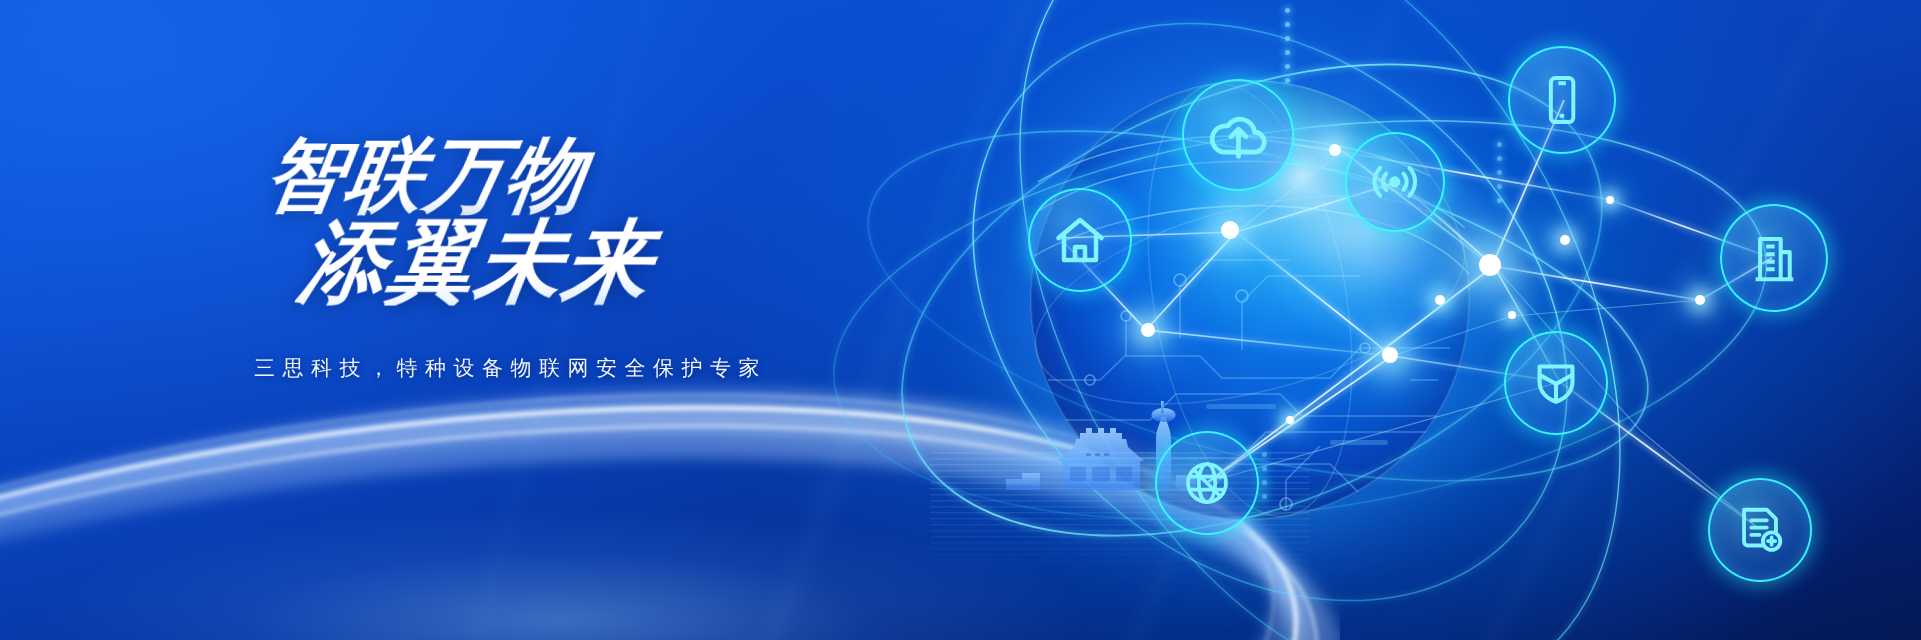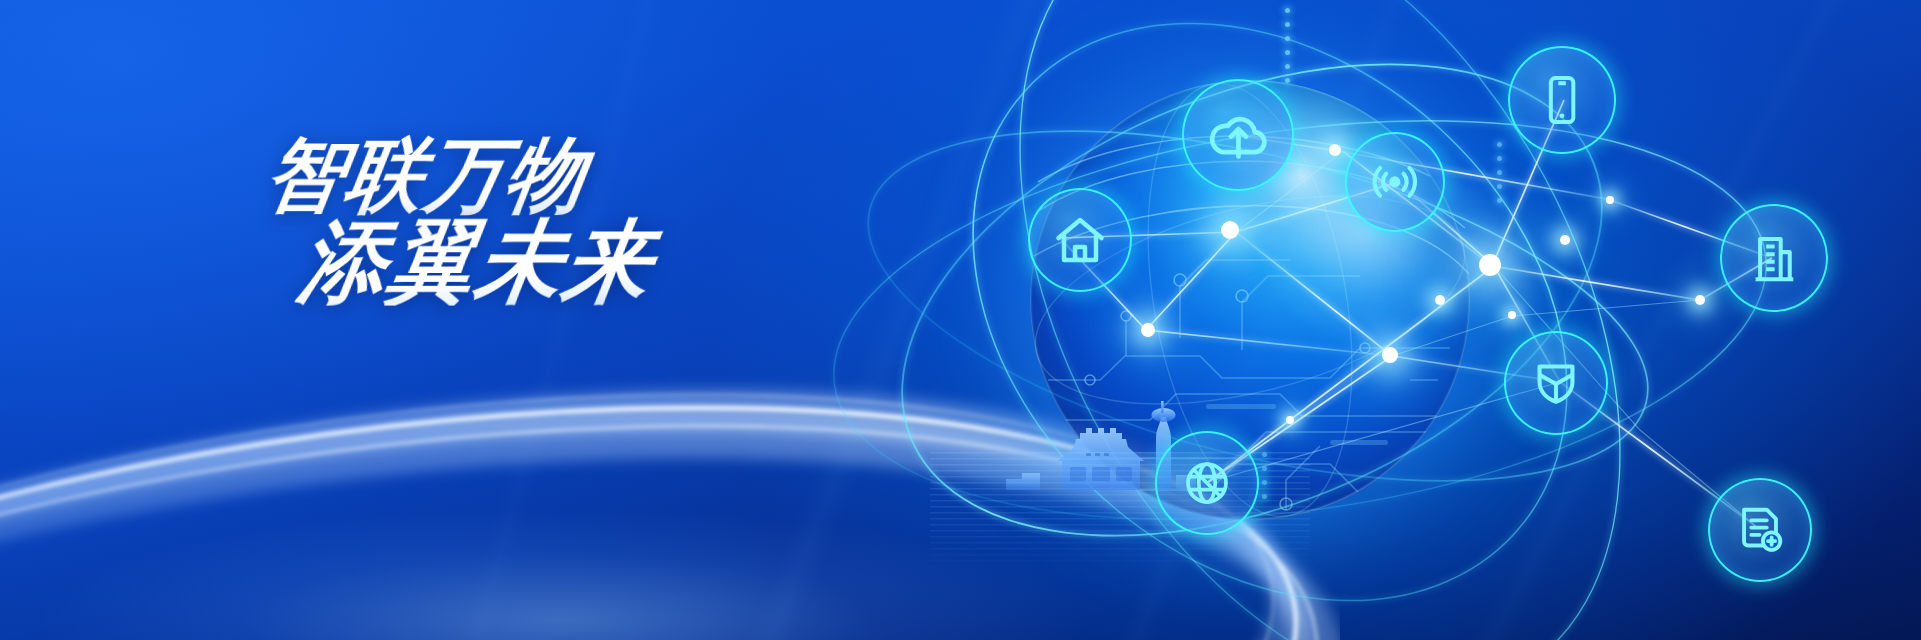--- a/index.html
+++ b/index.html
@@ -377,15 +377,16 @@
           <path d="M15.3 16.6h3M16.8 15.1v3"></path>
         </svg>
       </div>
     </div>
 
   <div class="copy">
     <div class="headline">
       <span class="hl line1">智联万物</span>
       <span class="hl line2">添翼未来</span>
     </div>
+    <div class="subtitle">三思科技，特种设备物联网安全保护专家</div>
   </div>
 
 </div>
 
 </body></html>

